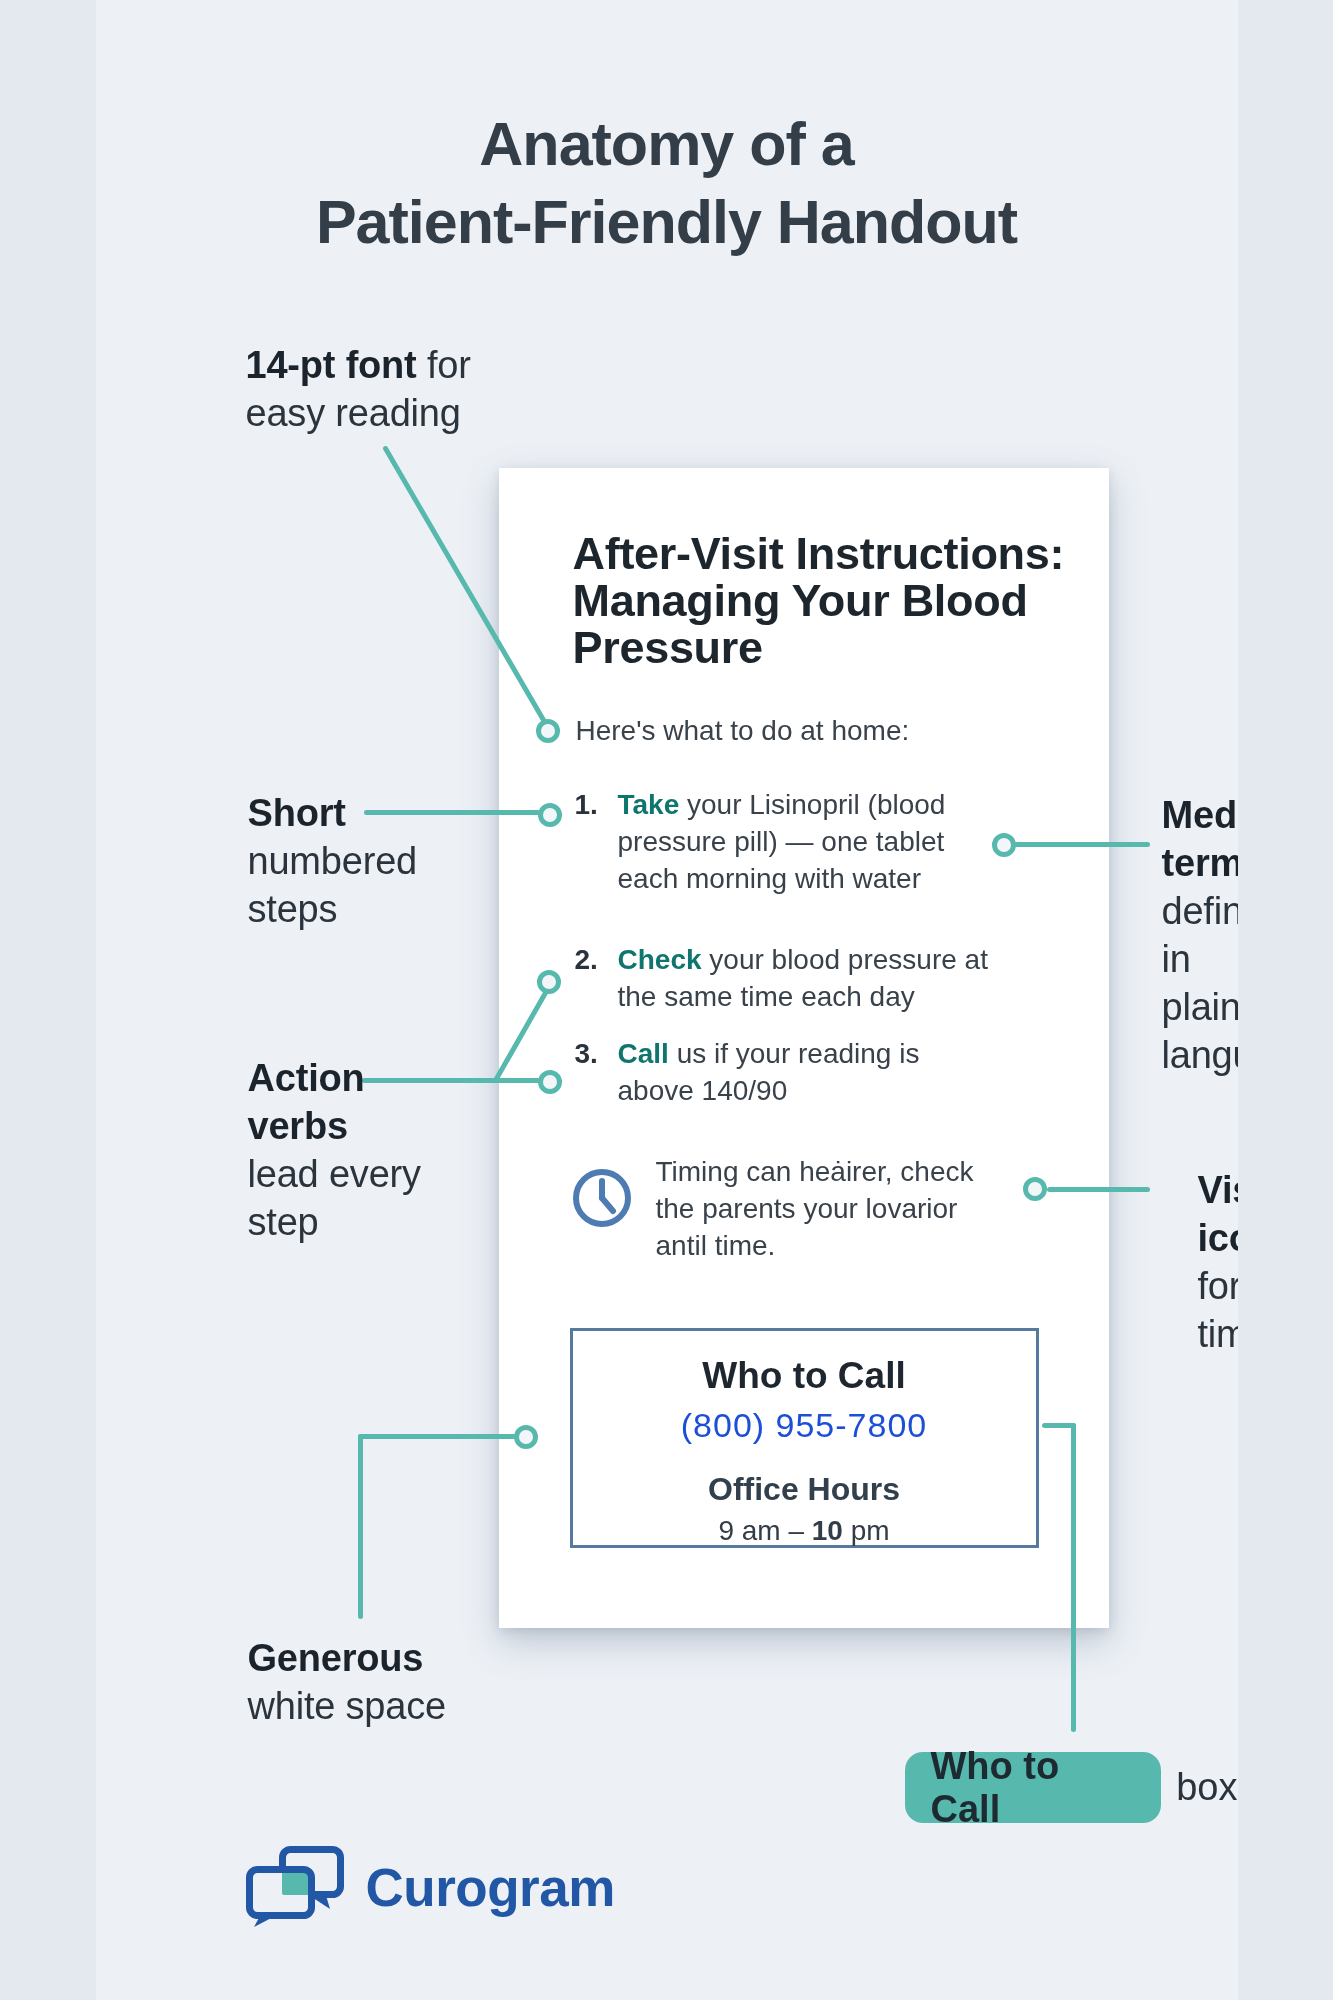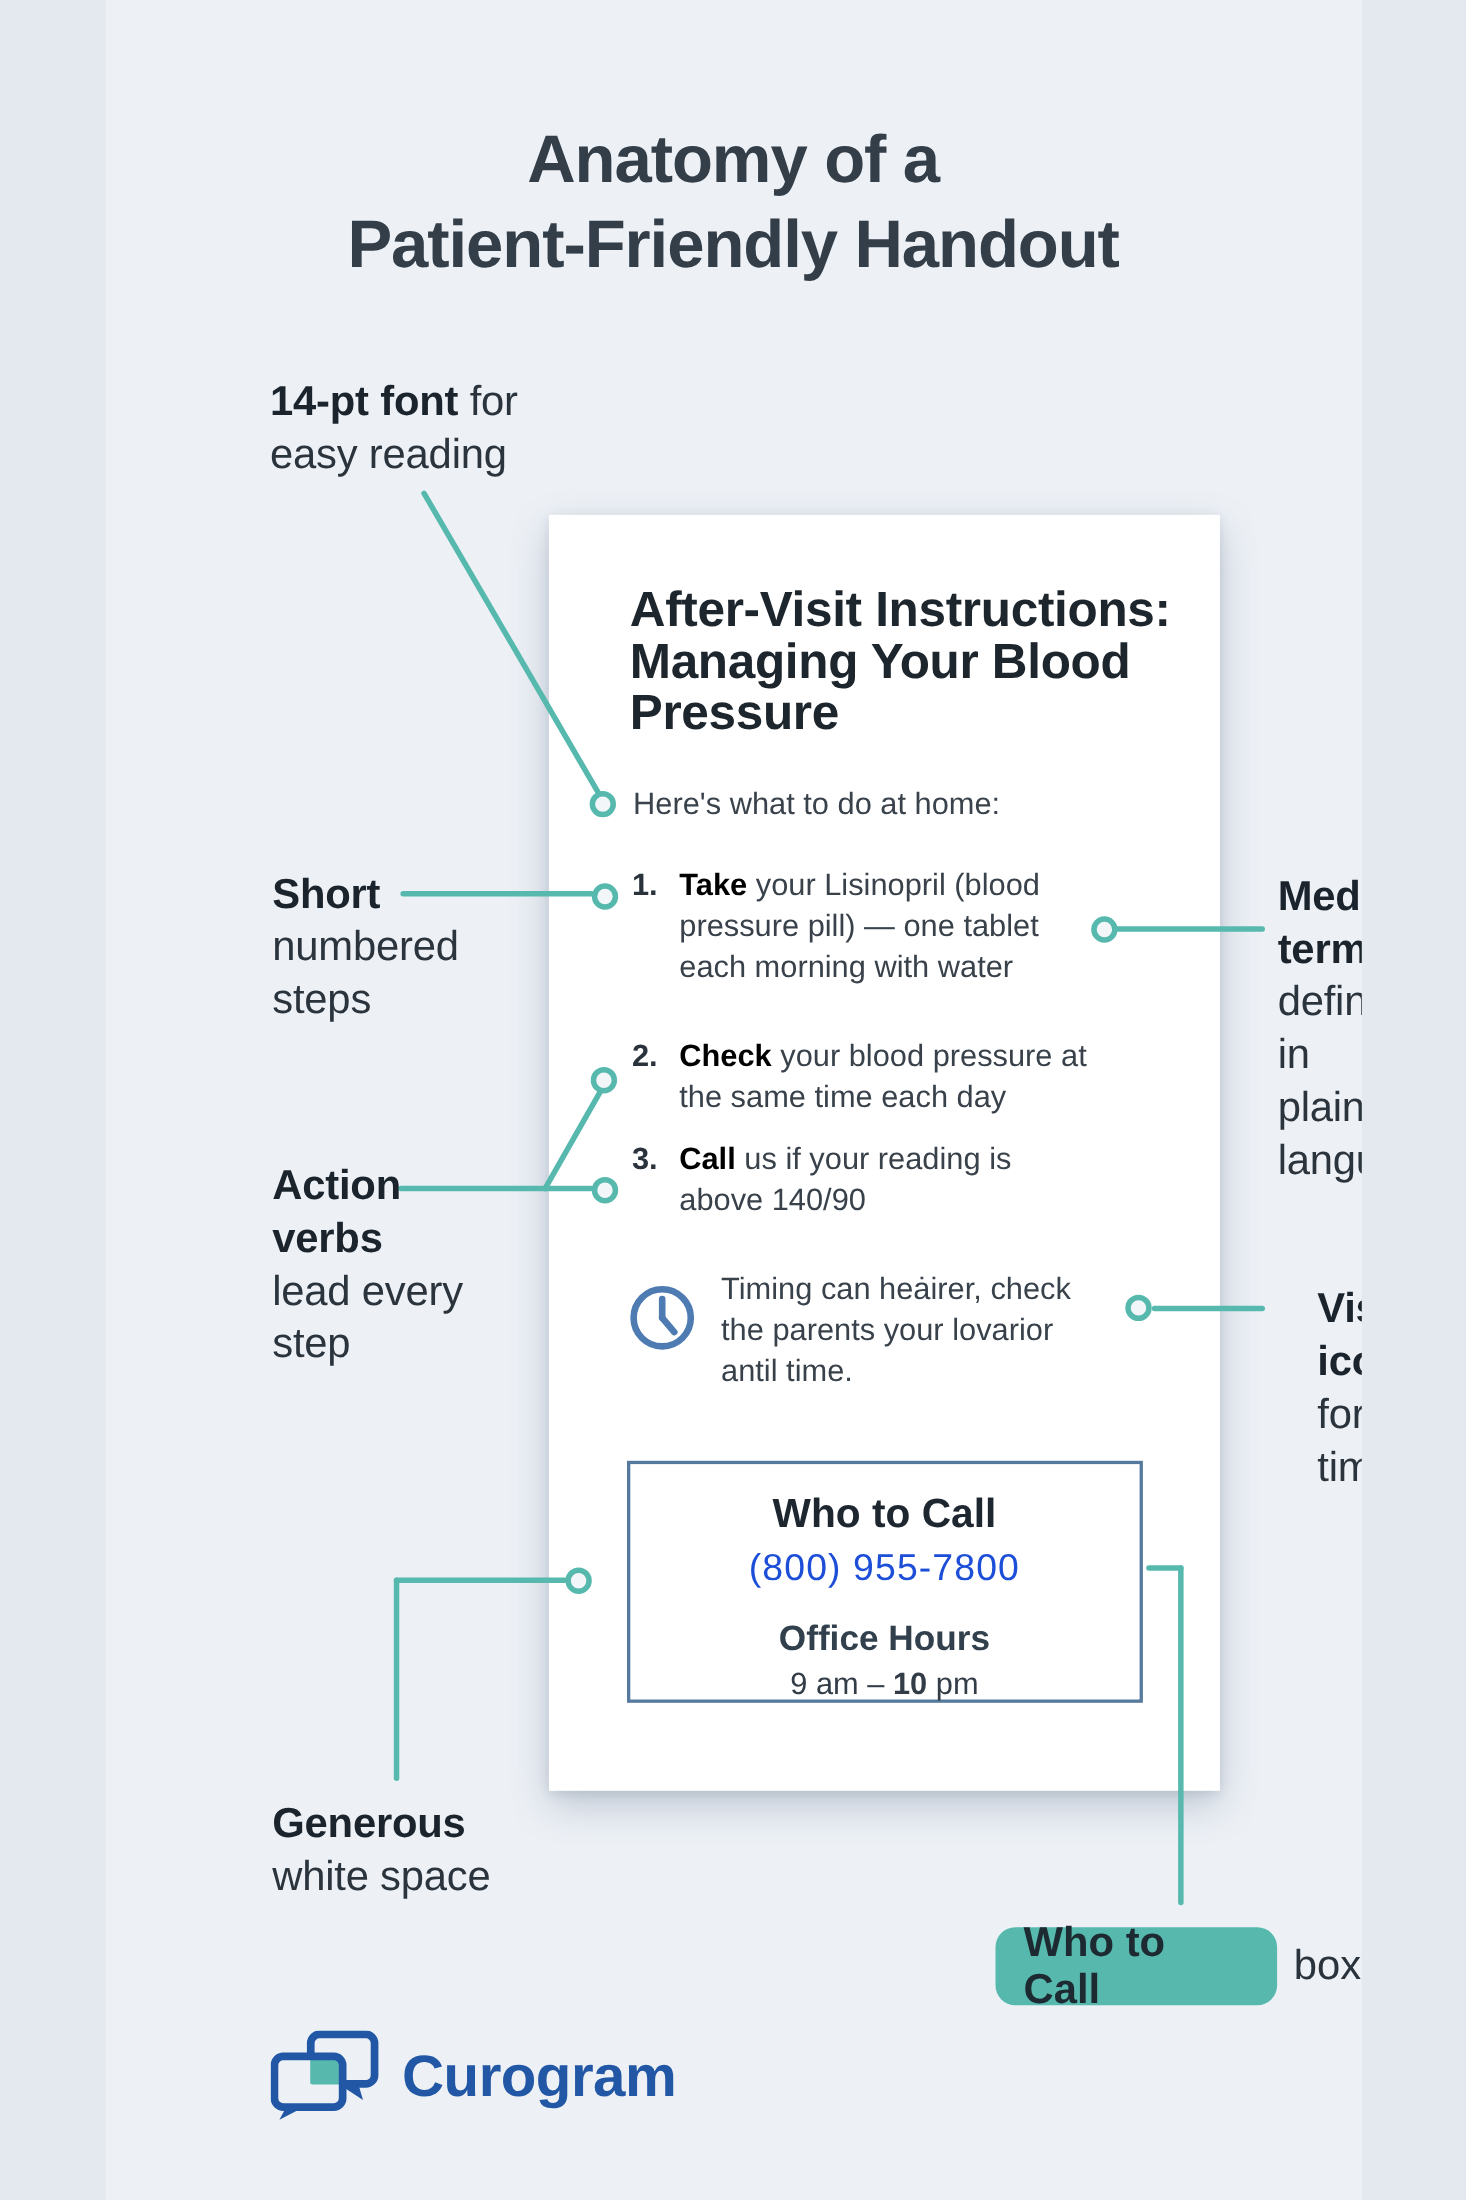--- a/index.html
+++ b/index.html
@@ -28,21 +28,21 @@
     font-size:45px;font-weight:bold;line-height:47px;letter-spacing:-0.3px;
     color:#1d252d;
   }
   .h-intro{position:absolute;left:77px;top:247px;font-size:28px;color:#3a434c;}
   .h-steps{position:absolute;left:76px;top:318px;}
   .step{display:flex;font-size:28px;line-height:37px;color:#39424b;}
   .step.m1{margin-bottom:44px;}
   .step.m2{margin-bottom:20px;}
   .step-num{width:43px;font-weight:bold;color:#2a333c;flex:none;}
   .step-text{width:395px;}
-  .lead{font-weight:bold;color:#000000;text-align:center;}
+  .lead{font-weight:bold;color:#0f766e;text-align:center;}
 
   .clock{position:absolute;left:71px;top:698px;width:64px;height:64px;}
   .timing-note{
     position:absolute;left:157px;top:685px;width:360px;
     font-size:28px;line-height:37px;color:#39424b;
   }
 
   .whobox{
     position:absolute;left:71px;top:860px;width:469px;height:220px;
     box-sizing:border-box;border:3px solid #567a9e;background:#fff;

